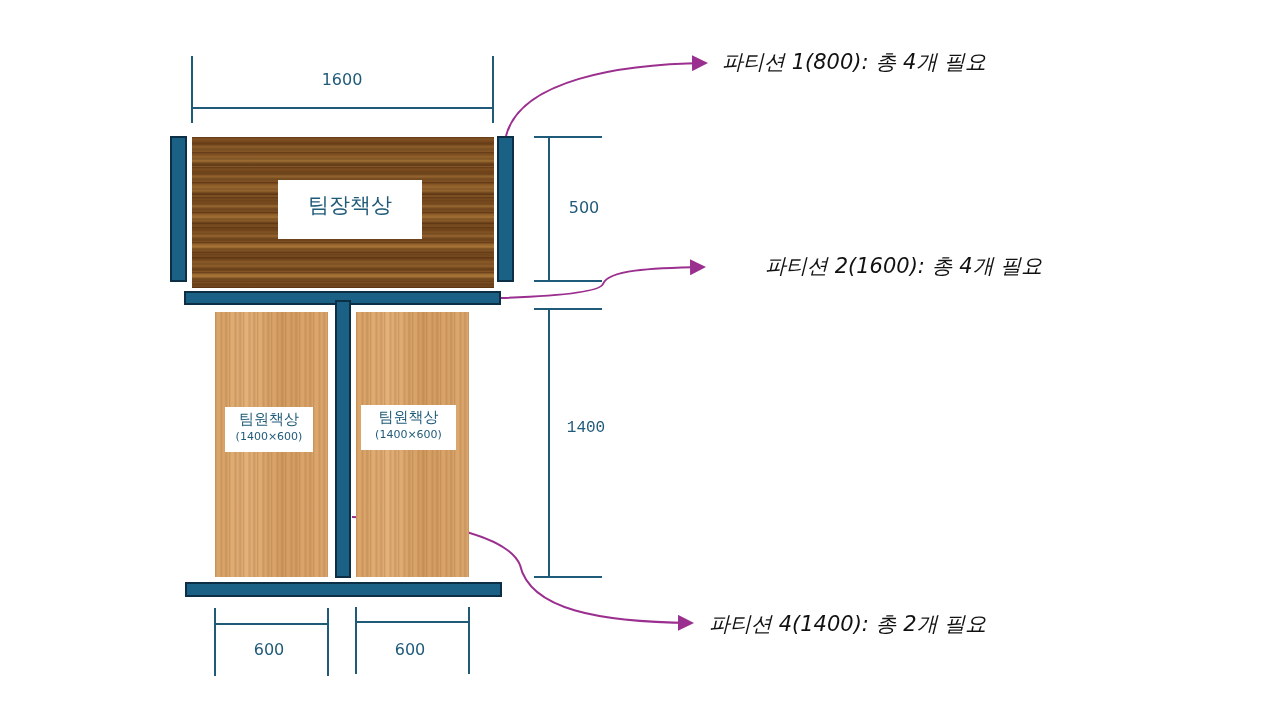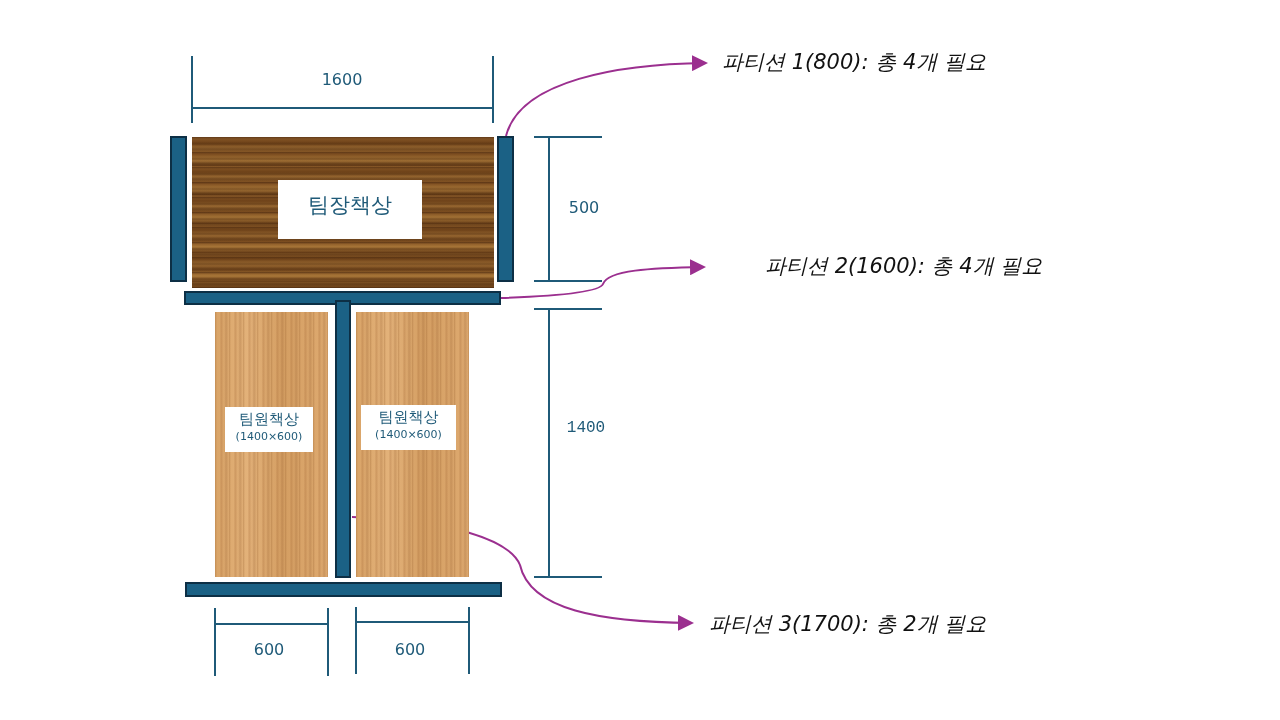--- a/index.html
+++ b/index.html
@@ -107,13 +107,13 @@
 </div>
 
 <div class="abs dim-text" style="left:292px;top:70px;width:100px;">1600</div>
 <div class="abs dim-text" style="left:556px;top:198px;width:56px;">500</div>
 <div class="abs dim-text" style="left:554px;top:419px;width:64px;font-family:Liberation Mono, monospace;">1400</div>
 <div class="abs dim-text" style="left:229px;top:640px;width:80px;">600</div>
 <div class="abs dim-text" style="left:370px;top:640px;width:80px;">600</div>
 
 <div class="abs note" style="left:722px;top:48px;">파티션 1(800): 총 4개 필요</div>
 <div class="abs note" style="left:740px;top:252px;margin-left:25px;">파티션 2(1600): 총 4개 필요</div>
-<div class="abs note" style="left:709px;top:610px;">파티션 3(1700): 총 2개 필요</div>
+<div class="abs note" style="left:709px;top:610px;">파티션 4(1400): 총 2개 필요</div>
 
 </body></html>

